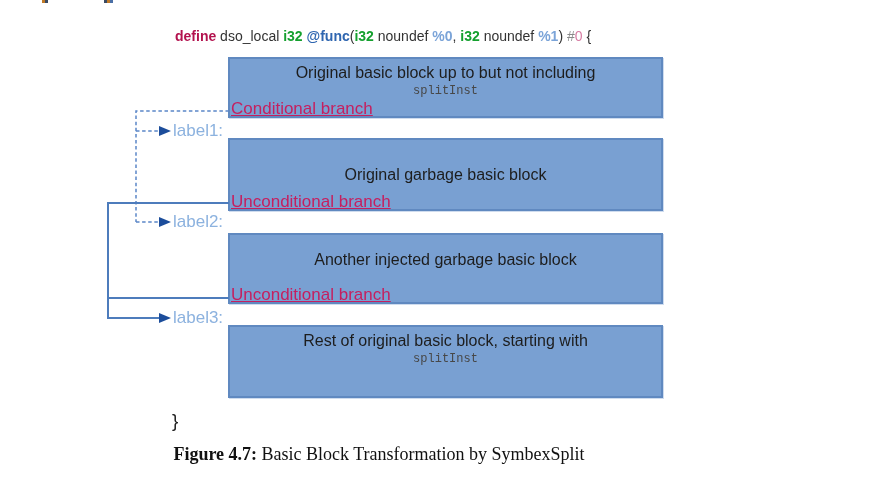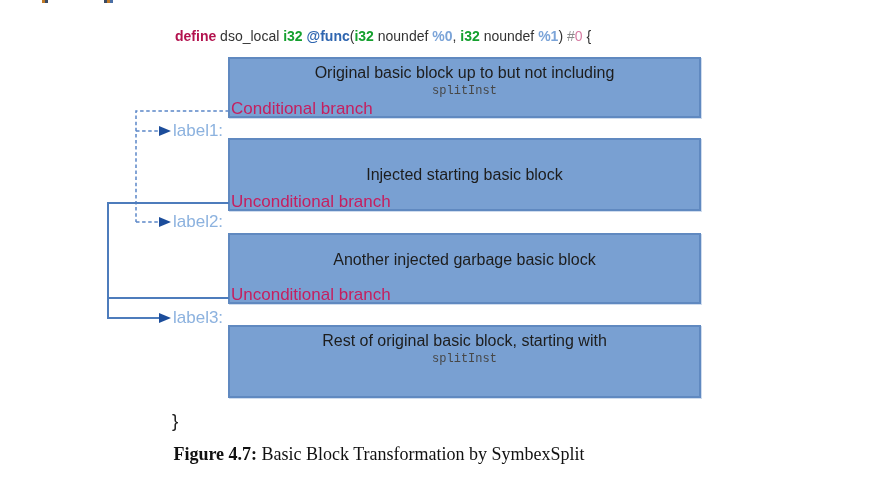--- a/index.html
+++ b/index.html
@@ -19,21 +19,21 @@
   .a1{left:42px;}
   .a2{left:104px;}
 
   .code-line{
     position:absolute;left:175px;top:26px;
     font-size:14px;line-height:21px;white-space:pre;
     color:var(--code-plain);
   }
 
   .block{
-    position:absolute;left:228px;width:473px;
+    position:absolute;left:228px;width:435px;
     box-sizing:border-box;
     background:var(--box-fill);
     border:2px solid var(--box-border);
     box-shadow:1px 1px 0 var(--box-halo);
     display:flex;flex-direction:column;align-items:center;
     color:var(--block-text);
     font-size:16px;line-height:18px;
   }
   .block1{top:57px;height:61px;justify-content:flex-start;padding-top:5px;}
   .block2{top:138px;height:73px;justify-content:center;}
@@ -42,20 +42,21 @@
   .bmono{
     font-family:Liberation Mono, monospace;
     font-size:12px;line-height:19px;
     color:var(--mono-text);
   }
   .branch{
     position:absolute;left:1px;bottom:-2px;
     font-size:17px;line-height:19px;
     color:var(--branch-text);
     white-space:nowrap;
+    text-decoration:underline;
   }
   .jlabel{
     position:absolute;left:173px;
     font-size:17px;line-height:20px;
     color:var(--label-text);
     white-space:nowrap;
   }
   .l1{top:121px;}
   .l2{top:212px;}
   .l3{top:308px;}
@@ -101,21 +102,21 @@
 
   <div class="code-line"><span style="color: rgb(179, 18, 78); font-weight: bold;">define</span><span style="color: rgb(51, 51, 51);"> dso_local </span><span style="color: rgb(20, 160, 46); font-weight: bold;">i32</span><span style="color: rgb(51, 51, 51);"> </span><span style="color: rgb(47, 102, 176); font-weight: bold;">@func</span><span style="color: rgb(51, 51, 51);">(</span><span style="color: rgb(20, 160, 46); font-weight: bold;">i32</span><span style="color: rgb(51, 51, 51);"> noundef </span><span style="color: rgb(123, 164, 216); font-weight: bold;">%0</span><span style="color: rgb(51, 51, 51);">, </span><span style="color: rgb(20, 160, 46); font-weight: bold;">i32</span><span style="color: rgb(51, 51, 51);"> noundef </span><span style="color: rgb(123, 164, 216); font-weight: bold;">%1</span><span style="color: rgb(51, 51, 51);">) </span><span style="color: rgb(138, 138, 138);">#</span><span style="color: rgb(215, 124, 163);">0</span><span style="color: rgb(51, 51, 51);"> {</span></div>
 
   <div class="block block1">
     <div class="bline">Original basic block up to but not including</div>
     <div class="bmono">splitInst</div>
     <div class="branch">Conditional branch</div>
   </div>
 
   <div class="block block2">
-    <div class="bline">Injected starting basic block</div>
+    <div class="bline">Original garbage basic block</div>
     <div class="branch">Unconditional branch</div>
   </div>
 
   <div class="block block3">
     <div class="bline">Another injected garbage basic block</div>
     <div class="branch">Unconditional branch</div>
   </div>
 
   <div class="block block4">
     <div class="bline">Rest of original basic block, starting with</div>

